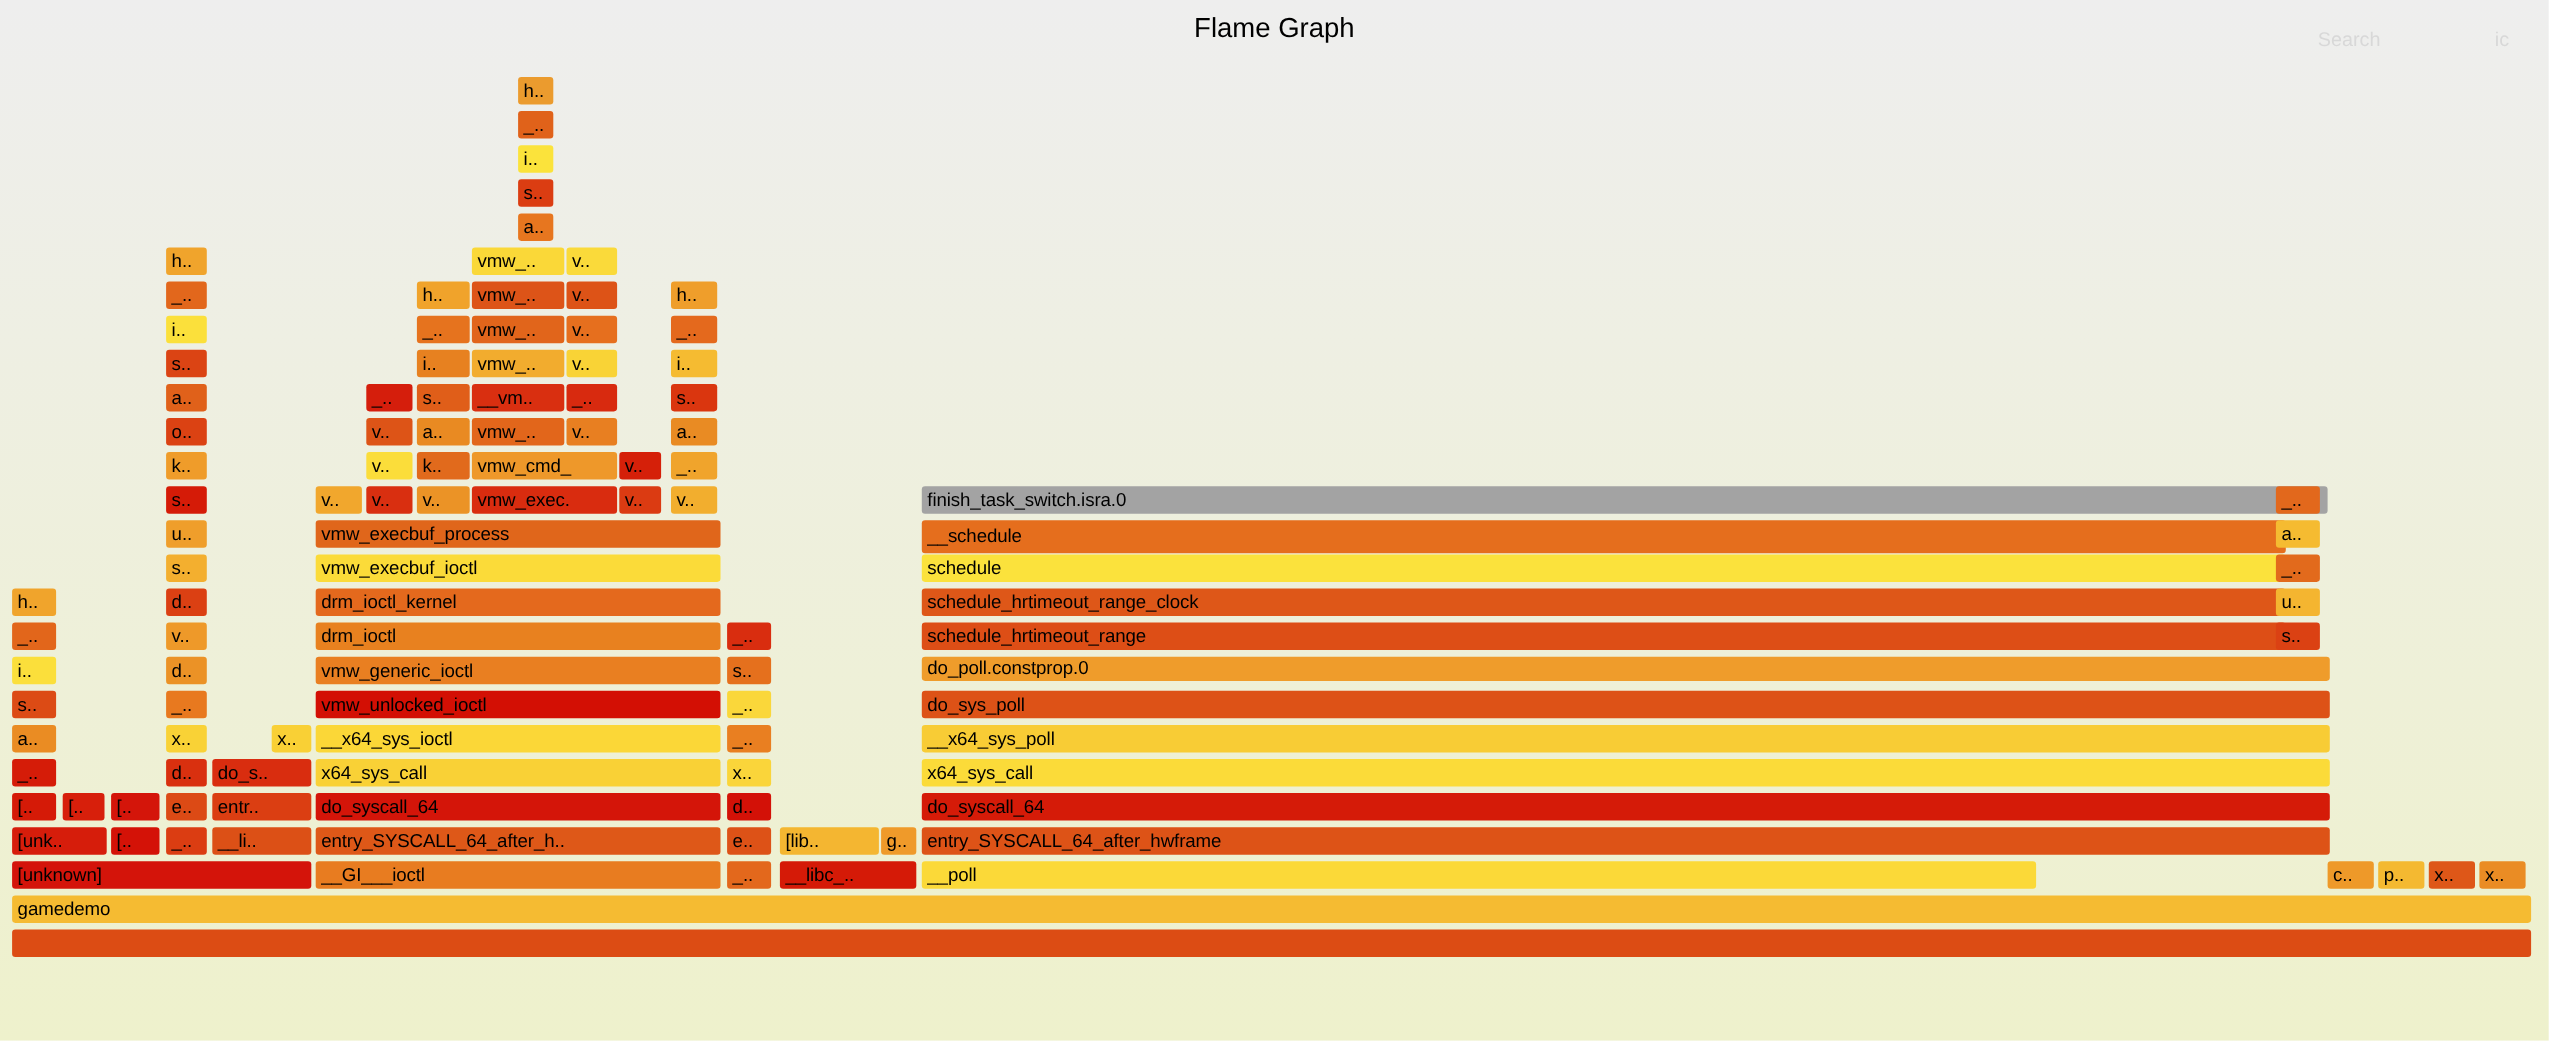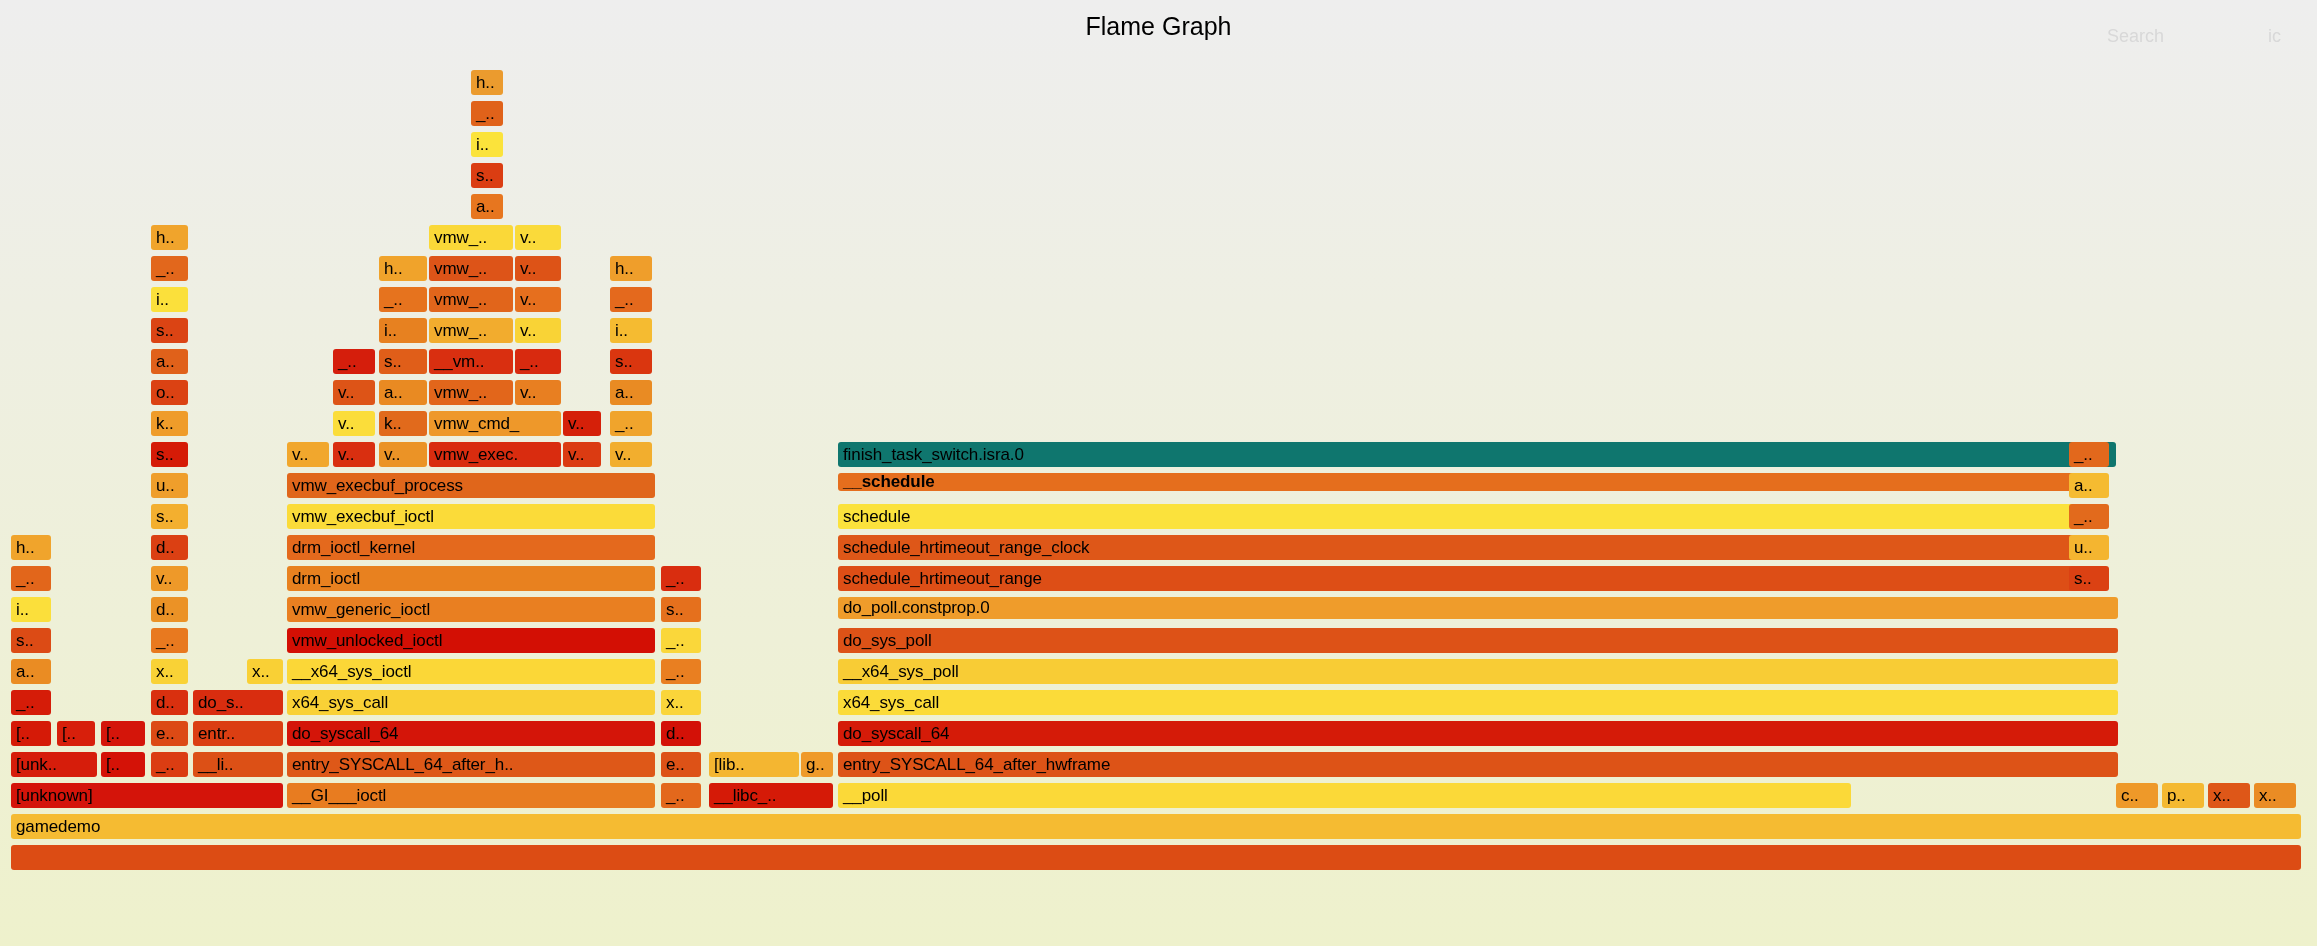--- a/index.html
+++ b/index.html
@@ -225,33 +225,33 @@
       </div>
       <div class="frame" style="left: 429px; top: 442px; width: 132px; height: 25px; background: rgb(217, 44, 15);">
         <span class="lbl">vmw_exec.</span>
       </div>
       <div class="frame" style="left: 563px; top: 442px; width: 38px; height: 25px; background: rgb(219, 59, 18);">
         <span class="lbl">v..</span>
       </div>
       <div class="frame" style="left: 610px; top: 442px; width: 42px; height: 25px; background: rgb(242, 174, 46);">
         <span class="lbl">v..</span>
       </div>
-      <div class="frame" style="left: 838px; top: 442px; width: 1278px; height: 25px; background: #0f766e;">
+      <div class="frame" style="left: 838px; top: 442px; width: 1278px; height: 25px; background: #a3a3a3;">
         <span class="lbl">finish_task_switch.isra.0</span>
       </div>
       <div class="frame" style="left: 2069px; top: 442px; width: 40px; height: 25px; background: rgb(226, 104, 28);">
         <span class="lbl">_..</span>
       </div>
       <div class="frame" style="left: 151px; top: 473px; width: 37px; height: 25px; background: rgb(239, 158, 43);">
         <span class="lbl">u..</span>
       </div>
       <div class="frame" style="left: 287px; top: 473px; width: 368px; height: 25px; background: rgb(224, 102, 27);">
         <span class="lbl">vmw_execbuf_process</span>
       </div>
-      <div class="frame" style="left: 838px; top: 473px; width: 1240px; height: 18px; background: rgb(229, 110, 29); font-weight: bold;">
+      <div class="frame" style="left: 838px; top: 473px; width: 1240px; height: 30px; background: rgb(229, 110, 29);">
         <span class="lbl">__schedule</span>
       </div>
       <div class="frame" style="left: 2069px; top: 473px; width: 40px; height: 25px; background: rgb(245, 187, 49);">
         <span class="lbl">a..</span>
       </div>
       <div class="frame" style="left: 151px; top: 504px; width: 37px; height: 25px; background: rgb(243, 175, 47);">
         <span class="lbl">s..</span>
       </div>
       <div class="frame" style="left: 287px; top: 504px; width: 368px; height: 25px; background: rgb(251, 219, 57);">
         <span class="lbl">vmw_execbuf_ioctl</span>

